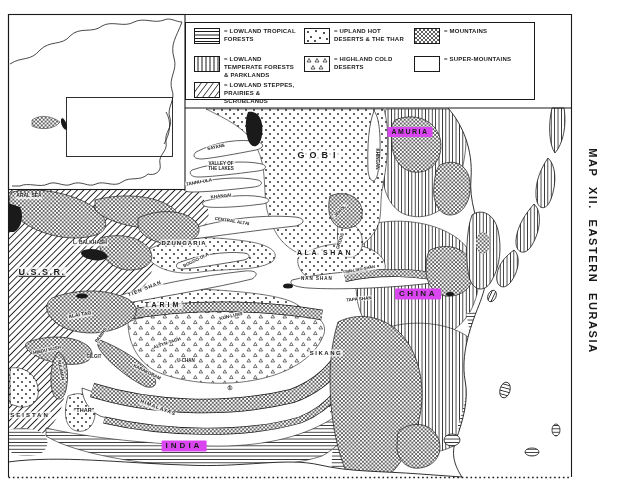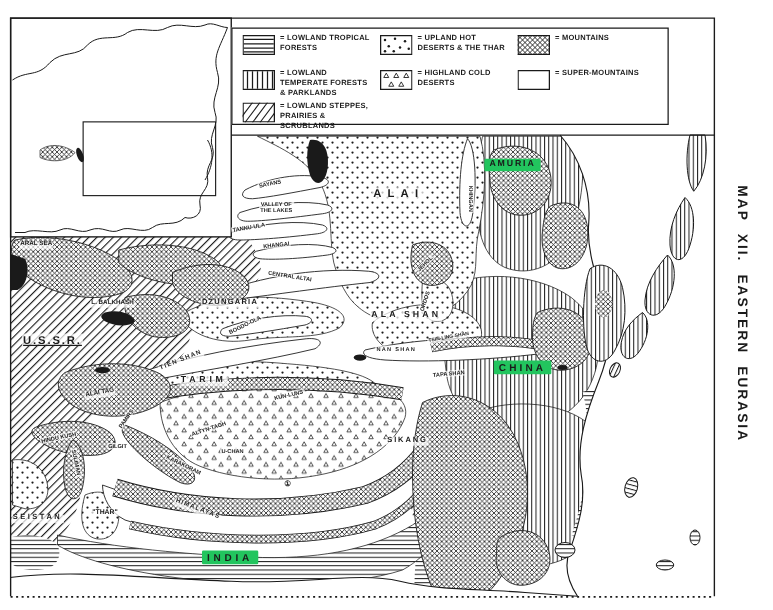--- a/index.html
+++ b/index.html
@@ -2,21 +2,21 @@
 <html><head>
 <meta charset="utf-8">
 <style>
   html,body{margin:0;padding:0;background:#e8e8e8;}
   .canvas{position:relative;width:618px;height:488px;background:#ffffff;overflow:hidden;
           font-family:"Liberation Sans",sans-serif;color:#1a1a1a;}
   .artwork{position:absolute;left:0;top:0;z-index:1;}
   .labels-layer{position:absolute;left:0;top:0;width:618px;height:488px;z-index:3;pointer-events:none;}
   .map-label{position:absolute;font-weight:bold;color:#1a1a1a;white-space:pre-line;text-align:center;
              line-height:1.15;background:rgba(255,255,255,0.72);padding:0 1px;border-radius:1px;}
-  .map-label.boxed{background:#22c55e;padding:1px 4px;}
+  .map-label.boxed{background:#d946ef;padding:1px 4px;}
   .legend{position:absolute;left:185px;top:22px;width:350px;height:78px;background:#ffffff;
           border:1.3px solid #1a1a1a;z-index:5;box-sizing:border-box;}
   .legend-item{position:absolute;display:flex;gap:4px;align-items:flex-start;}
   .legend-label{font-size:6px;font-weight:bold;width:72px;line-height:1.3;letter-spacing:0.2px;
                 text-transform:uppercase;}
   .swatch{flex:0 0 auto;display:block;}
   .map-title{position:absolute;top:245px;left:477px;width:232px;text-align:center;
              transform:rotate(90deg);font-weight:bold;font-size:11px;letter-spacing:1.6px;
              word-spacing:5px;white-space:nowrap;z-index:6;color:#1a1a1a;}
 </style>
@@ -182,21 +182,21 @@
       <div class="map-label boxed" style="left: 184px; top: 446px; font-size: 8px; letter-spacing: 3px; transform: translate(-50%, -50%) rotate(0deg);">INDIA</div>
       <div class="map-label" style="left: 163px; top: 305px; font-size: 7px; letter-spacing: 3px; transform: translate(-50%, -50%) rotate(0deg);">TARIM</div>
       <div class="map-label" style="left: 184px; top: 243px; font-size: 6px; letter-spacing: 1px; transform: translate(-50%, -50%) rotate(0deg);">DZUNGARIA</div>
       <div class="map-label" style="left: 196px; top: 260px; font-size: 4.5px; transform: translate(-50%, -50%) rotate(-26deg);">BOGDO-OLA</div>
       <div class="map-label" style="left: 232px; top: 221px; font-size: 4.5px; transform: translate(-50%, -50%) rotate(9deg);">CENTRAL ALTAI</div>
       <div class="map-label" style="left: 216px; top: 147px; font-size: 4.5px; transform: translate(-50%, -50%) rotate(-12deg);">SAYANS</div>
       <div class="map-label" style="left: 221px; top: 166px; font-size: 4.5px; transform: translate(-50%, -50%) rotate(0deg);">VALLEY OF
 THE LAKES</div>
       <div class="map-label" style="left: 199px; top: 182px; font-size: 4.5px; transform: translate(-50%, -50%) rotate(-10deg);">TANNU-ULA</div>
       <div class="map-label" style="left: 221px; top: 196px; font-size: 4.5px; transform: translate(-50%, -50%) rotate(-6deg);">KHANGAI</div>
-      <div class="map-label" style="left: 319px; top: 155px; font-size: 9px; letter-spacing: 5px; transform: translate(-50%, -50%) rotate(0deg);">ALAI</div>
+      <div class="map-label" style="left: 319px; top: 155px; font-size: 9px; letter-spacing: 5px; transform: translate(-50%, -50%) rotate(0deg);">GOBI</div>
       <div class="map-label" style="left: 377px; top: 159px; font-size: 4.5px; transform: translate(-50%, -50%) rotate(90deg);">KHINGAN</div>
       <div class="map-label boxed" style="left: 410px; top: 132px; font-size: 7px; letter-spacing: 1.5px; transform: translate(-50%, -50%) rotate(0deg);">AMURIA</div>
       <div class="map-label" style="left: 340px; top: 211px; font-size: 4.5px; transform: translate(-50%, -50%) rotate(-45deg);">JEHOL</div>
       <div class="map-label" style="left: 340px; top: 241px; font-size: 4.5px; transform: translate(-50%, -50%) rotate(-72deg);">ORDOS</div>
       <div class="map-label" style="left: 325px; top: 253px; font-size: 7px; letter-spacing: 2.5px; transform: translate(-50%, -50%) rotate(0deg);">ALA SHAN</div>
       <div class="map-label" style="left: 317px; top: 279px; font-size: 4.5px; letter-spacing: 1px; transform: translate(-50%, -50%) rotate(0deg);">NAN SHAN</div>
       <div class="map-label" style="left: 359px; top: 270px; font-size: 4px; transform: translate(-50%, -50%) rotate(-10deg);">TSIN-LING-SHAN</div>
       <div class="map-label" style="left: 359px; top: 299px; font-size: 4.5px; transform: translate(-50%, -50%) rotate(-5deg);">TAPA SHAN</div>
       <div class="map-label boxed" style="left: 418px; top: 294px; font-size: 8px; letter-spacing: 2.5px; transform: translate(-50%, -50%) rotate(0deg);">CHINA</div>
       <div class="map-label" style="left: 326px; top: 353px; font-size: 6px; letter-spacing: 1.5px; transform: translate(-50%, -50%) rotate(0deg);">SIKANG</div>

